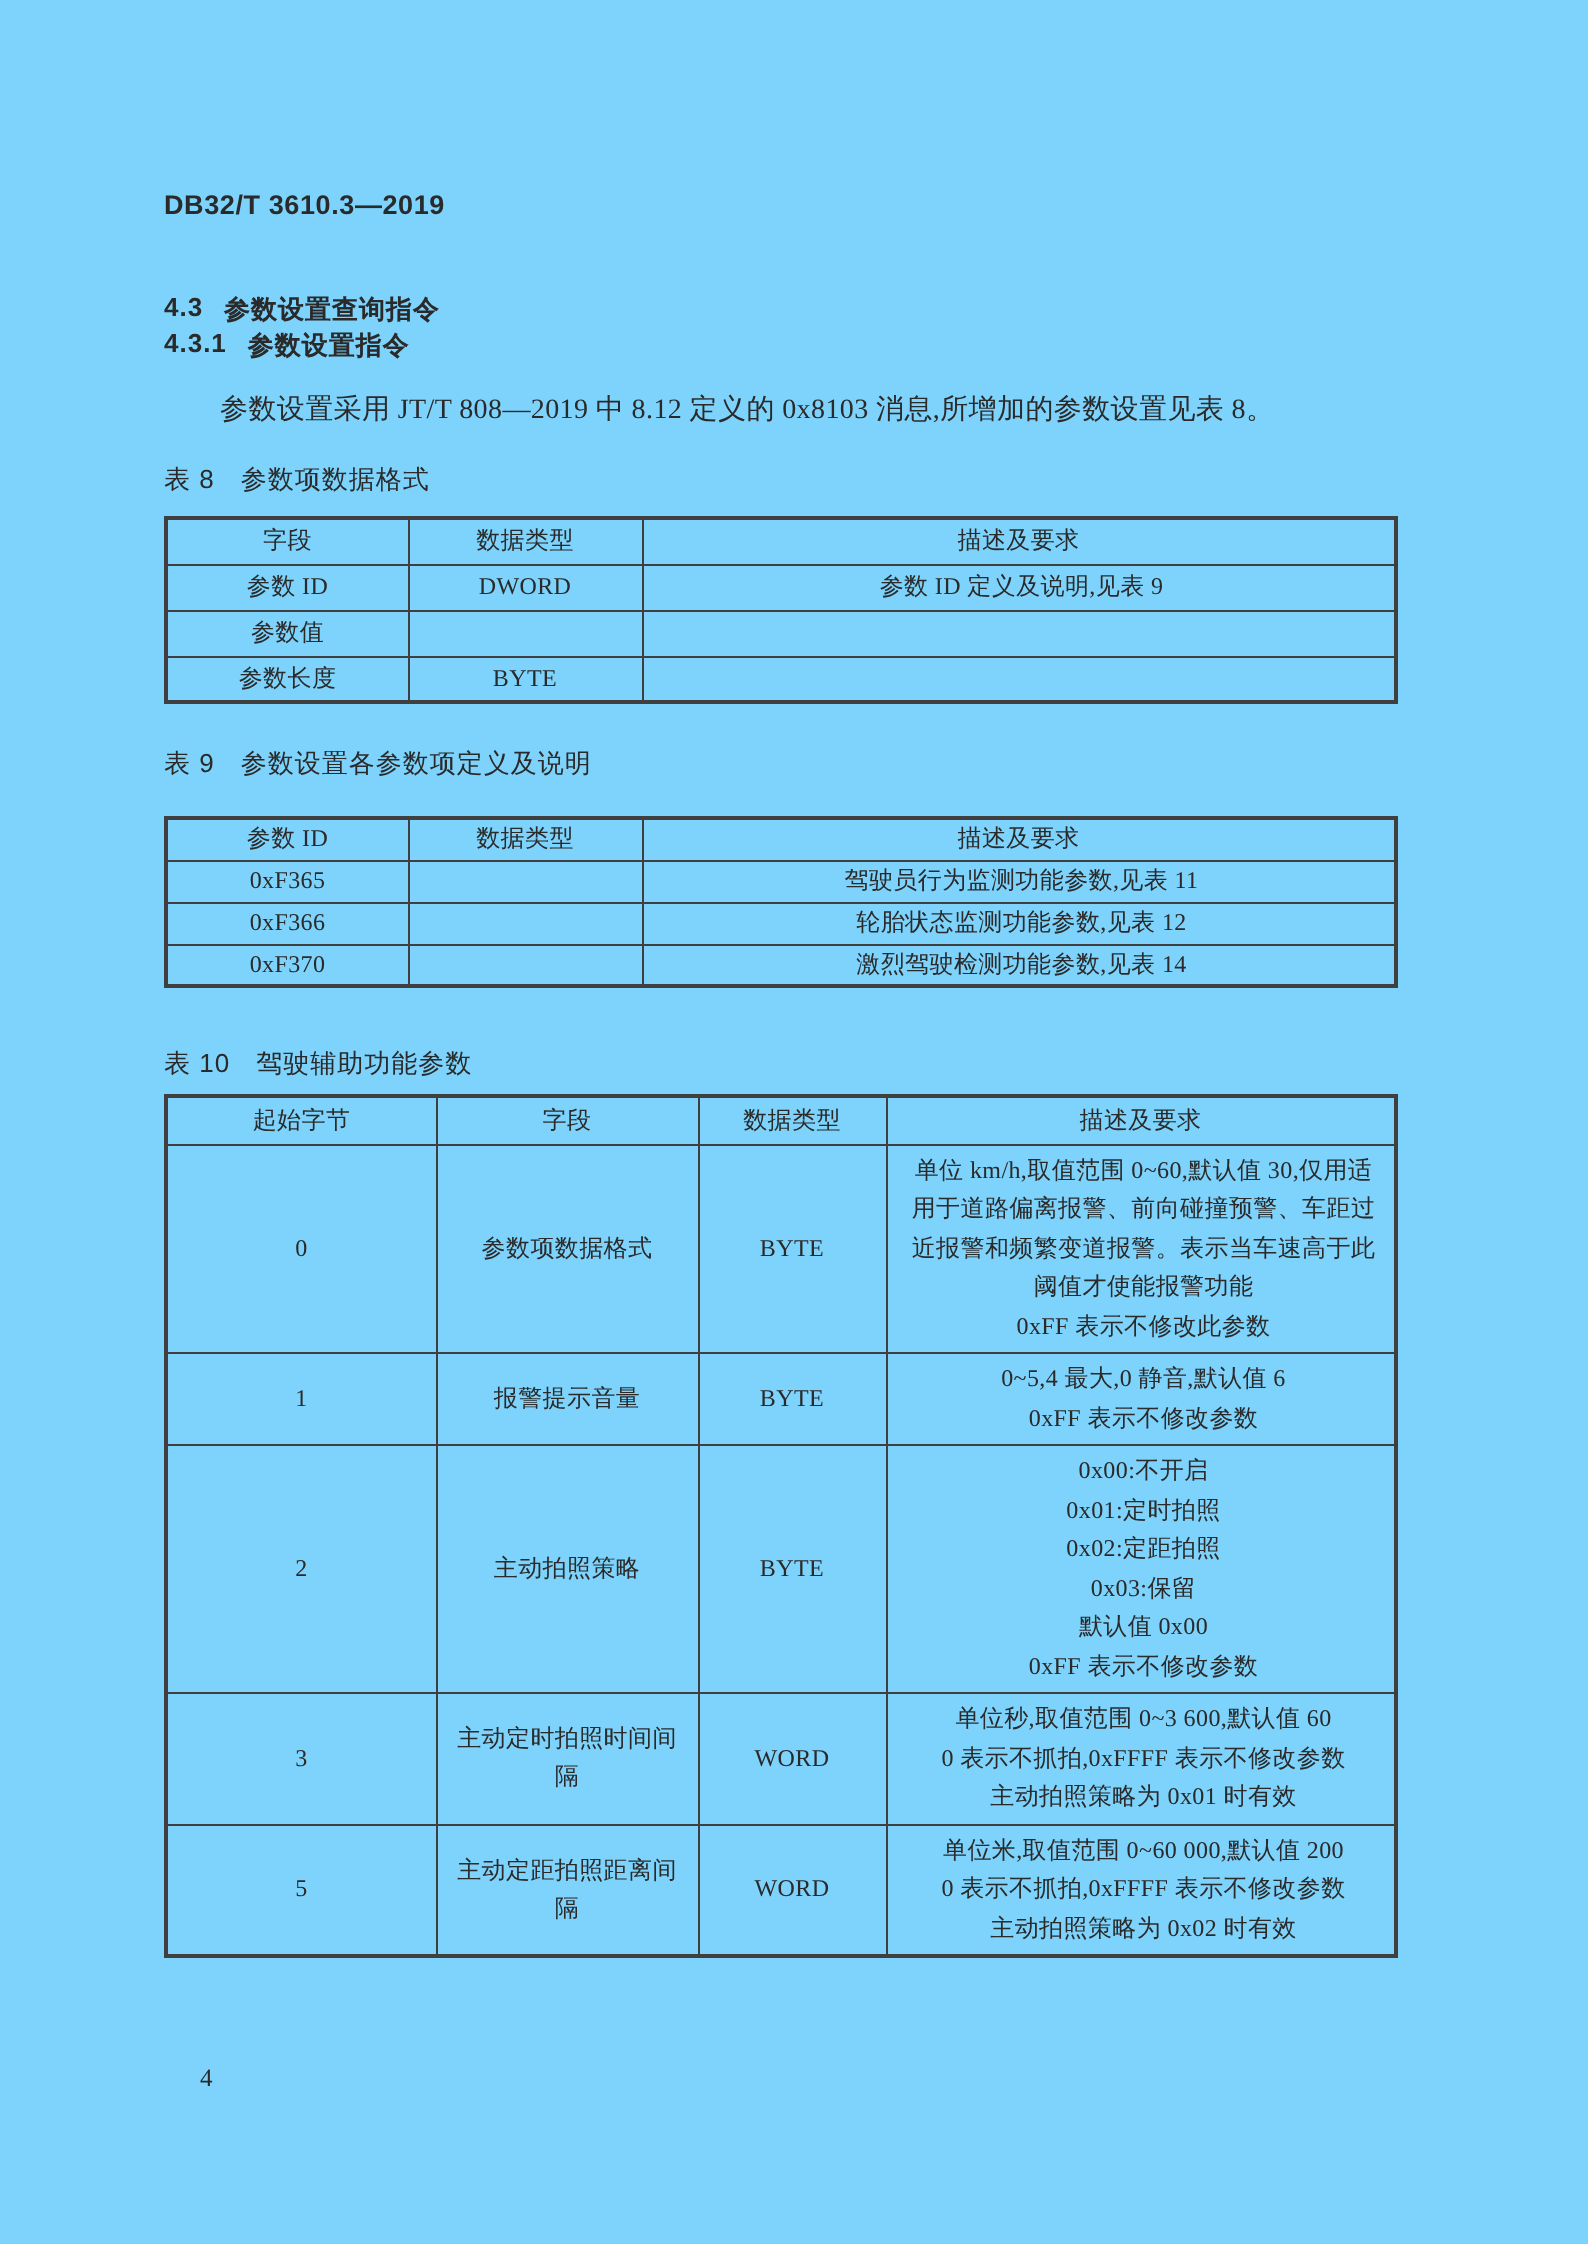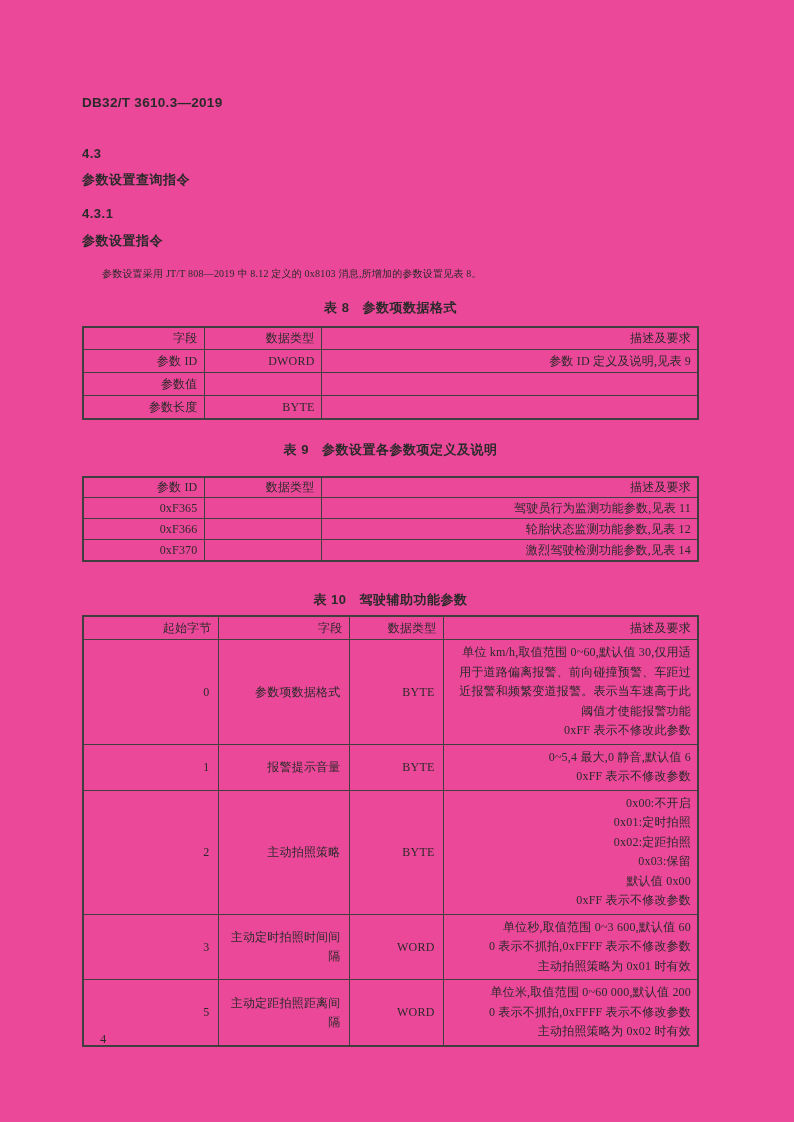--- a/index.html
+++ b/index.html
@@ -1,21 +1,21 @@
 <!DOCTYPE html>
 <html><head>
 <meta charset="utf-8">
 <style>
   * { margin: 0; padding: 0; box-sizing: border-box; }
   html, body { background: #ffffff; }
   .page {
     position: relative;
     width: 794px;
     height: 1122px;
-    background: #ec4899;
+    background: #7dd3fc;
     overflow: hidden;
     color: #2a2a2a;
     font-family: "Liberation Serif", "DejaVu Serif", serif;
   }
   .content {
     position: absolute;
     left: 82px;
     top: 0;
     width: 617px;
   }
@@ -26,54 +26,52 @@
     font-size: 13.5px;
     letter-spacing: 0.3px;
   }
   .sec-heading {
     display: flex;
     gap: 0.8em;
     font-family: "Liberation Sans", "DejaVu Sans", sans-serif;
     font-weight: bold;
     font-size: 13px;
     letter-spacing: 0.5px;
-    flex-direction: column;
   }
   .sec-heading.lvl1 { margin-top: 36px; }
-  .sec-heading.lvl2 { margin-top: 17px; }
+  .sec-heading.lvl2 { }
   .intro-para {
     margin-top: 15px;
-    font-size: 10px;
+    font-size: 14px;
     line-height: 18px;
     text-indent: 2em;
     letter-spacing: 0.2px;
   }
   .tcap {
     display: flex;
-    justify-content: center;
     gap: 1em;
     font-family: "Liberation Sans", "DejaVu Sans", sans-serif;
-    font-weight: bold;
+    font-weight: normal;
     font-size: 13px;
     letter-spacing: 0.5px;
   }
   .cap8  { margin-top: 16px; }
   .cap9  { margin-top: 21px; }
   .cap10 { margin-top: 29px; }
   table.std {
     width: 100%;
     border-collapse: collapse;
     table-layout: fixed;
     border: 2px solid #3f3f3f;
     font-size: 12px;
   }
   table.std th, table.std td {
     border: 1px solid #3f3f3f;
     font-weight: normal;
-    text-align: right;
+    text-align: center;
     vertical-align: middle;
     letter-spacing: 0.2px;
   }
   td.desc, th.desc-h { }
   td.desc {
     text-align: left;
     padding-left: 9px !important;
     padding-right: 6px !important;
     white-space: pre-line;
   }

